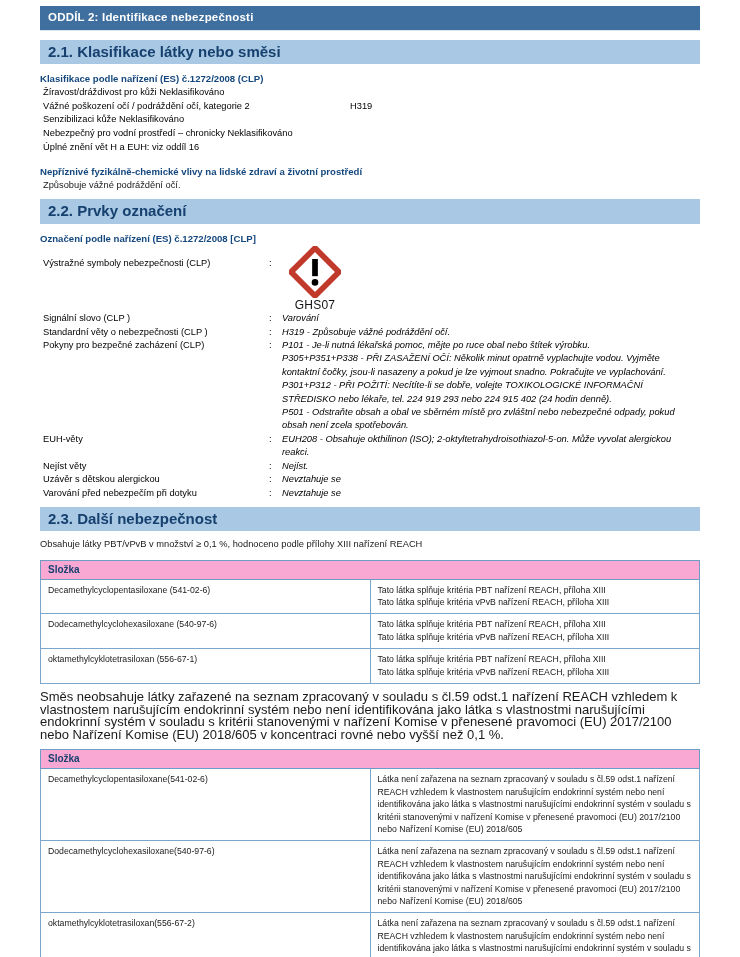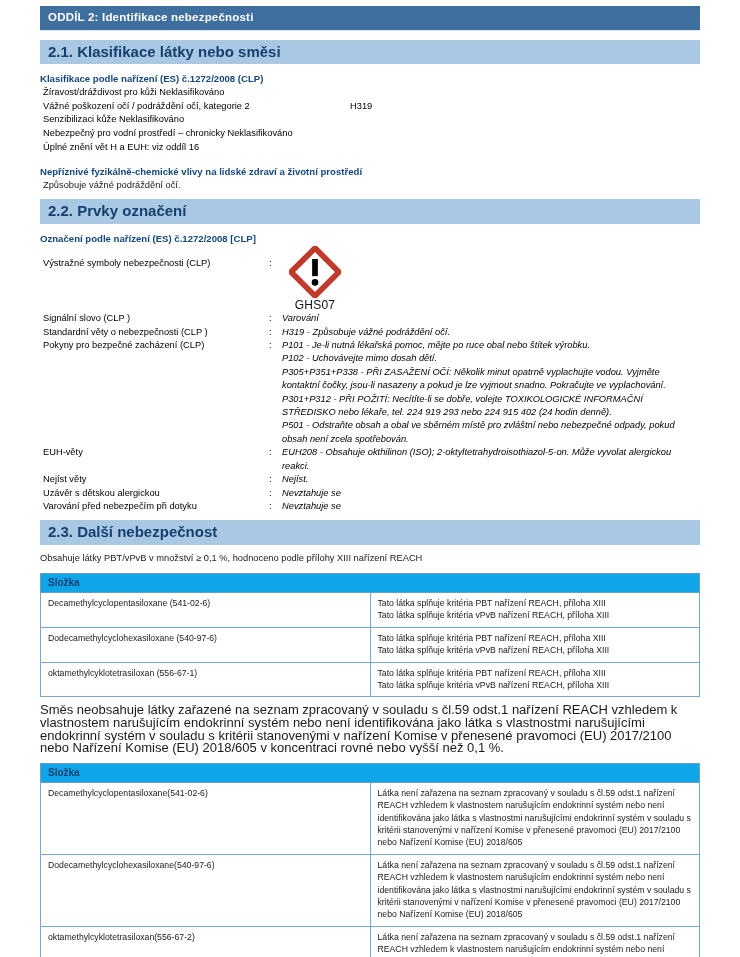--- a/index.html
+++ b/index.html
@@ -142,21 +142,21 @@
 
   
   table.sds {
     width: 660px;
     border-collapse: collapse;
     margin-top: 8px;
     table-layout: fixed;
     border: 1px solid #6d9dc5;
   }
   table.sds th {
-    background: #0ea5e9;
+    background: #f9a8d4;
     color: #16406e;
     font-size: 10px;
     font-weight: bold;
     text-align: left;
     padding: 3px 7px 4px 7px;
     border: 1px solid #6d9dc5;
   }
   table.sds td {
     border: 1px solid #7ba7cc;
     font-size: 8.7px;
@@ -230,21 +230,20 @@
         <div class="sep">:</div>
         <div class="val">
           <p>H319 - Způsobuje vážné podráždění očí.</p>
         </div>
       </div>
       <div class="lv">
         <div class="lbl">Pokyny pro bezpečné zacházení (CLP)</div>
         <div class="sep">:</div>
         <div class="val">
           <p>P101 - Je-li nutná lékařská pomoc, mějte po ruce obal nebo štítek výrobku.</p>
-          <p>P102 - Uchovávejte mimo dosah dětí.</p>
           <p>P305+P351+P338 - PŘI ZASAŽENÍ OČÍ: Několik minut opatrně vyplachujte vodou. Vyjměte kontaktní čočky, jsou-li nasazeny a pokud je lze vyjmout snadno. Pokračujte ve vyplachování.</p>
           <p>P301+P312 - PŘI POŽITÍ: Necítíte-li se dobře, volejte TOXIKOLOGICKÉ INFORMAČNÍ STŘEDISKO nebo lékaře, tel. 224 919 293 nebo 224 915 402 (24 hodin denně).</p>
           <p>P501 - Odstraňte obsah a obal ve sběrném místě pro zvláštní nebo nebezpečné odpady, pokud obsah není zcela spotřebován.</p>
         </div>
       </div>
       <div class="lv">
         <div class="lbl">EUH-věty</div>
         <div class="sep">:</div>
         <div class="val">
           <p>EUH208 - Obsahuje okthilinon (ISO); 2-oktyltetrahydroisothiazol-5-on. Může vyvolat alergickou reakci.</p>

